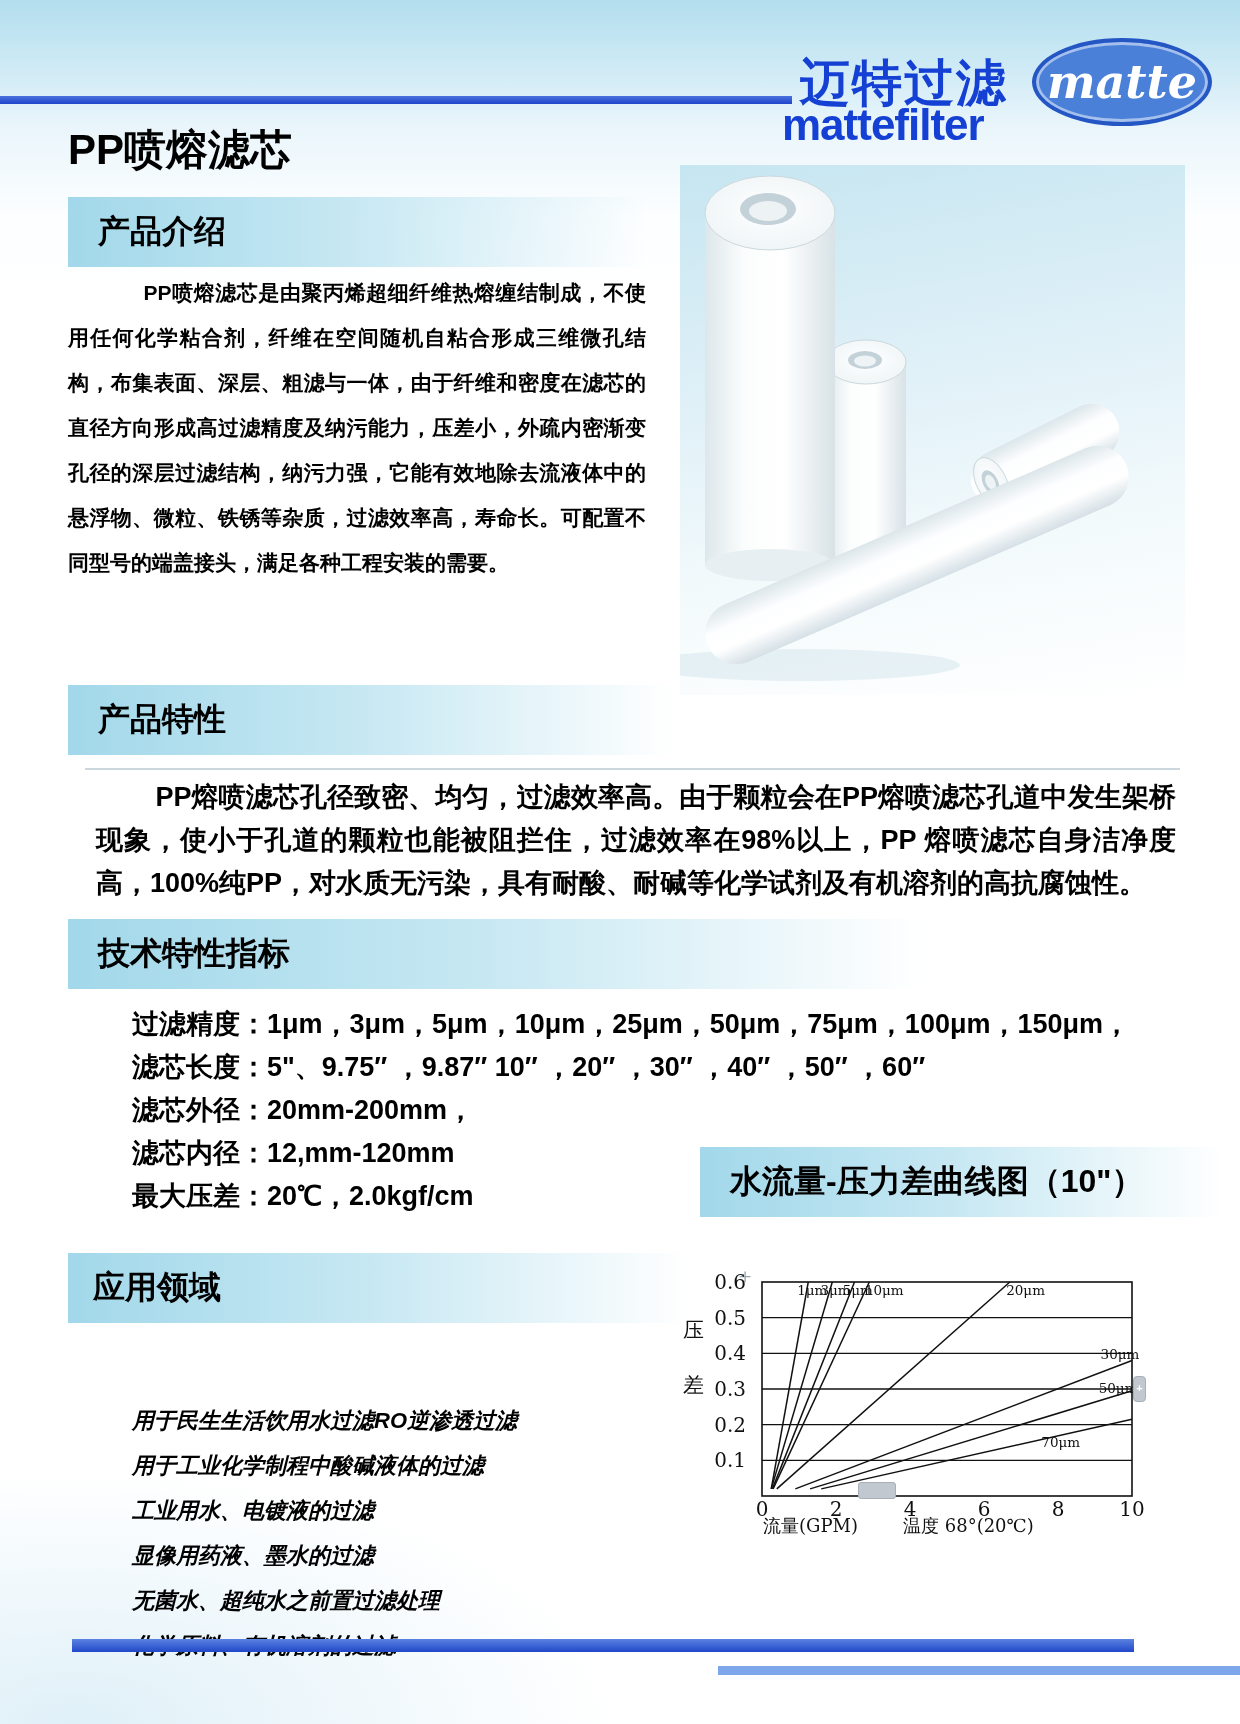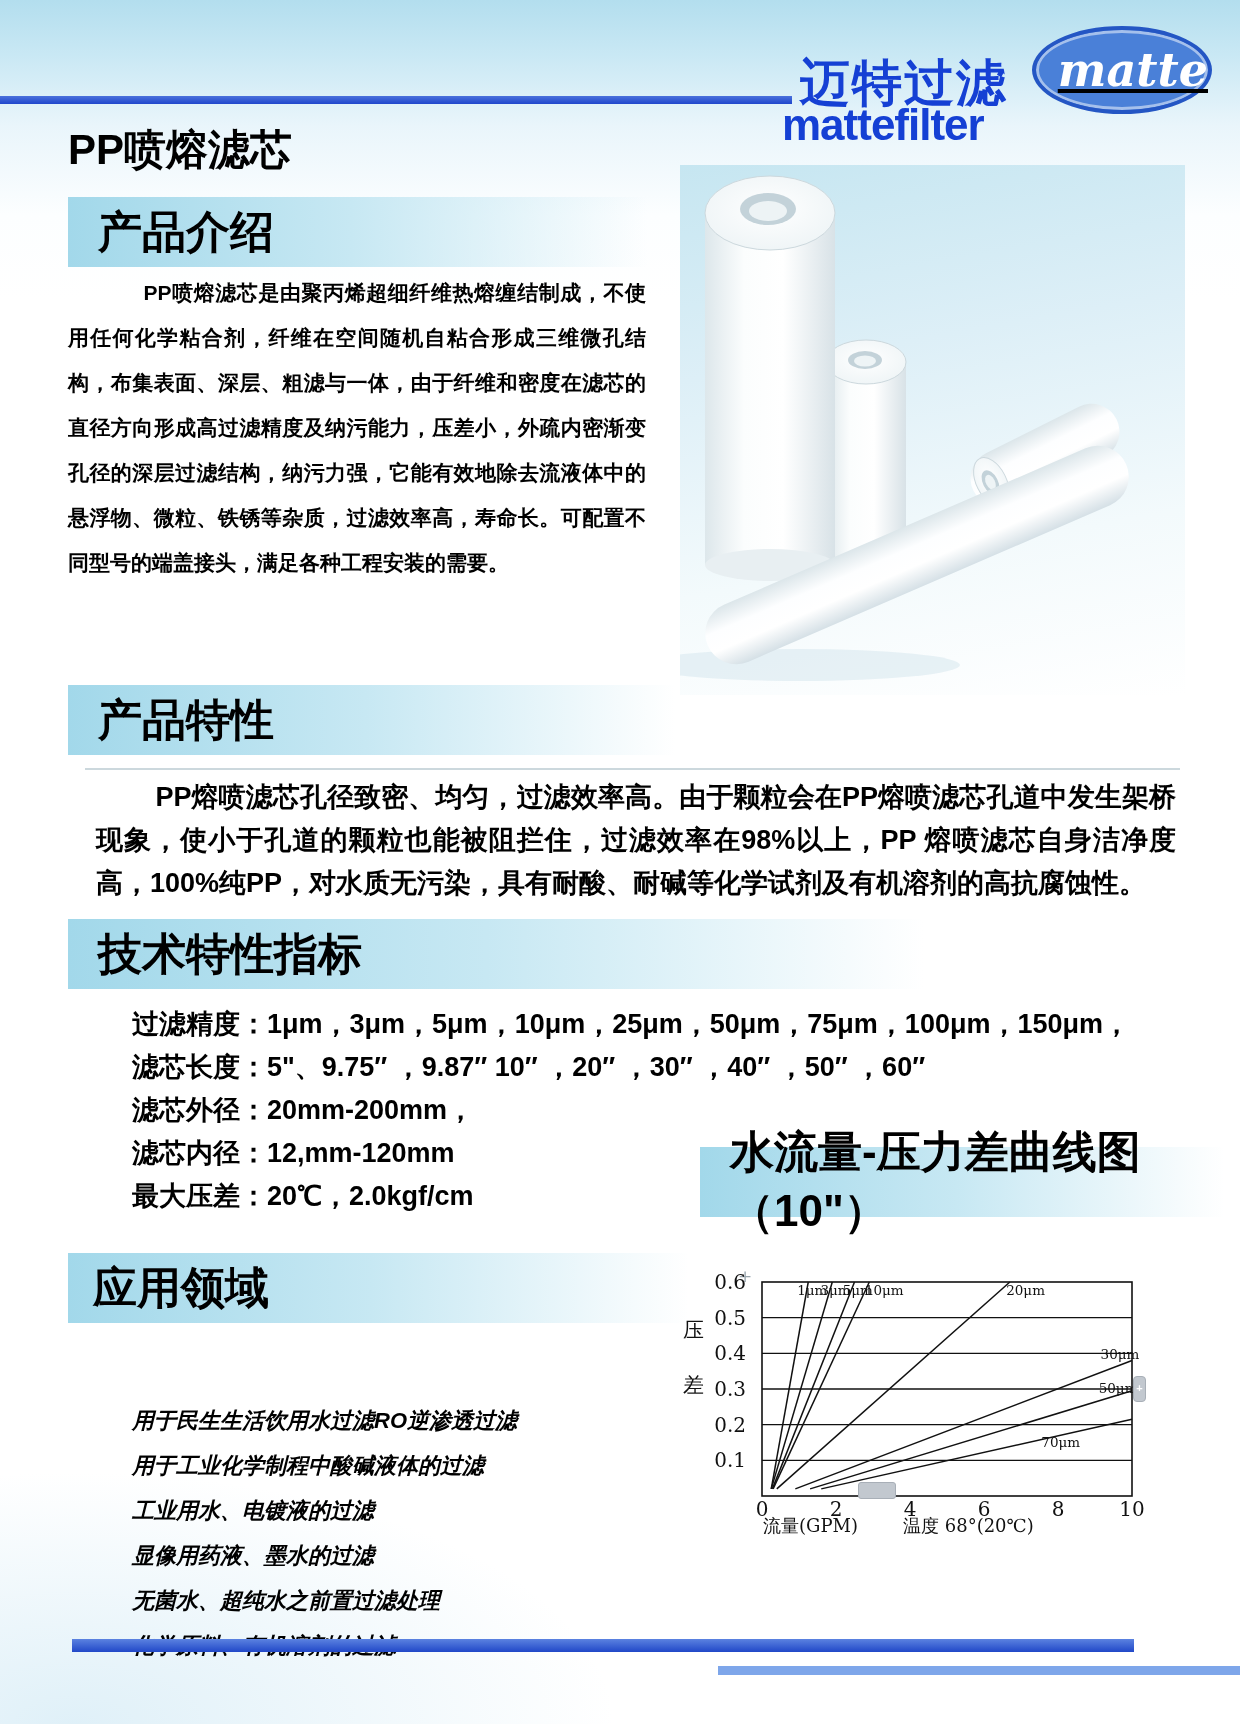--- a/index.html
+++ b/index.html
@@ -9,28 +9,28 @@
       radial-gradient(900px 420px at 6% 100%, rgba(176,218,238,.40), rgba(176,218,238,0) 60%),
       linear-gradient(180deg,#b3deee 0px,#c9e8f4 55px,#e9f5fb 125px,#fcfeff 215px,#ffffff 300px,#ffffff 100%);
   }
   .abs{position:absolute;}
   
   .top-bar{left:0;top:96px;width:792px;height:8px;background:linear-gradient(180deg,#4a71dc,#1f46cc);}
   .bottom-bar1{left:72px;top:1639px;width:1062px;height:13px;background:linear-gradient(180deg,#5b82e0,#2148c8);}
   .bottom-bar2{left:718px;top:1666px;width:522px;height:9px;background:#7ea6ea;}
   
   .brand-cn{left:800px;top:50px;font-size:50px;font-weight:bold;color:#1540d4;letter-spacing:2px;}
-  .brand-oval{left:1032px;top:26px;width:172px;height:80px;background:#4a80d8;border:4px solid #2456c4;
-    border-radius:50%;box-shadow:inset 0 0 0 3px rgba(255,255,255,.5);display:flex;align-items:center;justify-content:flex-end;text-decoration:underline;}
+  .brand-oval{left:1032px;top:38px;width:172px;height:80px;background:#4a80d8;border:4px solid #2456c4;
+    border-radius:50%;box-shadow:inset 0 0 0 3px rgba(255,255,255,.5);display:flex;align-items:center;justify-content:center;}
   .brand-oval span{font-family:"DejaVu Serif",serif;font-style:italic;font-weight:bold;font-size:46px;color:#ffffff;}
   .brand-en{left:782px;top:100px;font-size:44px;font-weight:bold;color:#1540d4;letter-spacing:-1px;}
   
   .page-title{left:68px;top:122px;margin:0;font-size:42px;font-weight:bold;color:#000;}
   
-  .band{height:70px;display:flex;align-items:center;padding-left:30px;font-size:44px;font-weight:bold;color:#000;
+  .band{height:70px;display:flex;align-items:center;padding-left:30px;font-size:32px;font-weight:bold;color:#000;
     background:linear-gradient(90deg,#a2d8ea 0%,#c7e8f3 45%,rgba(255,255,255,0) 92%);}
   .band-intro{left:68px;top:197px;width:600px;}
   .band-features{left:68px;top:685px;width:630px;text-align:right;}
   .band-specs{left:68px;top:903px;width:900px;margin-top:16px;}
   .band-chart-title{left:700px;top:1147px;width:540px;}
   .band-apps{left:68px;top:1253px;width:650px;padding-left:25px;}
   .features-sep{left:85px;top:768px;width:1095px;height:2px;background:#ccd8dd;}
   
   .intro-body{left:68px;top:270px;width:578px;font-size:21px;line-height:45px;font-weight:bold;color:#000;
     text-align:justify;text-indent:3.6em;}

